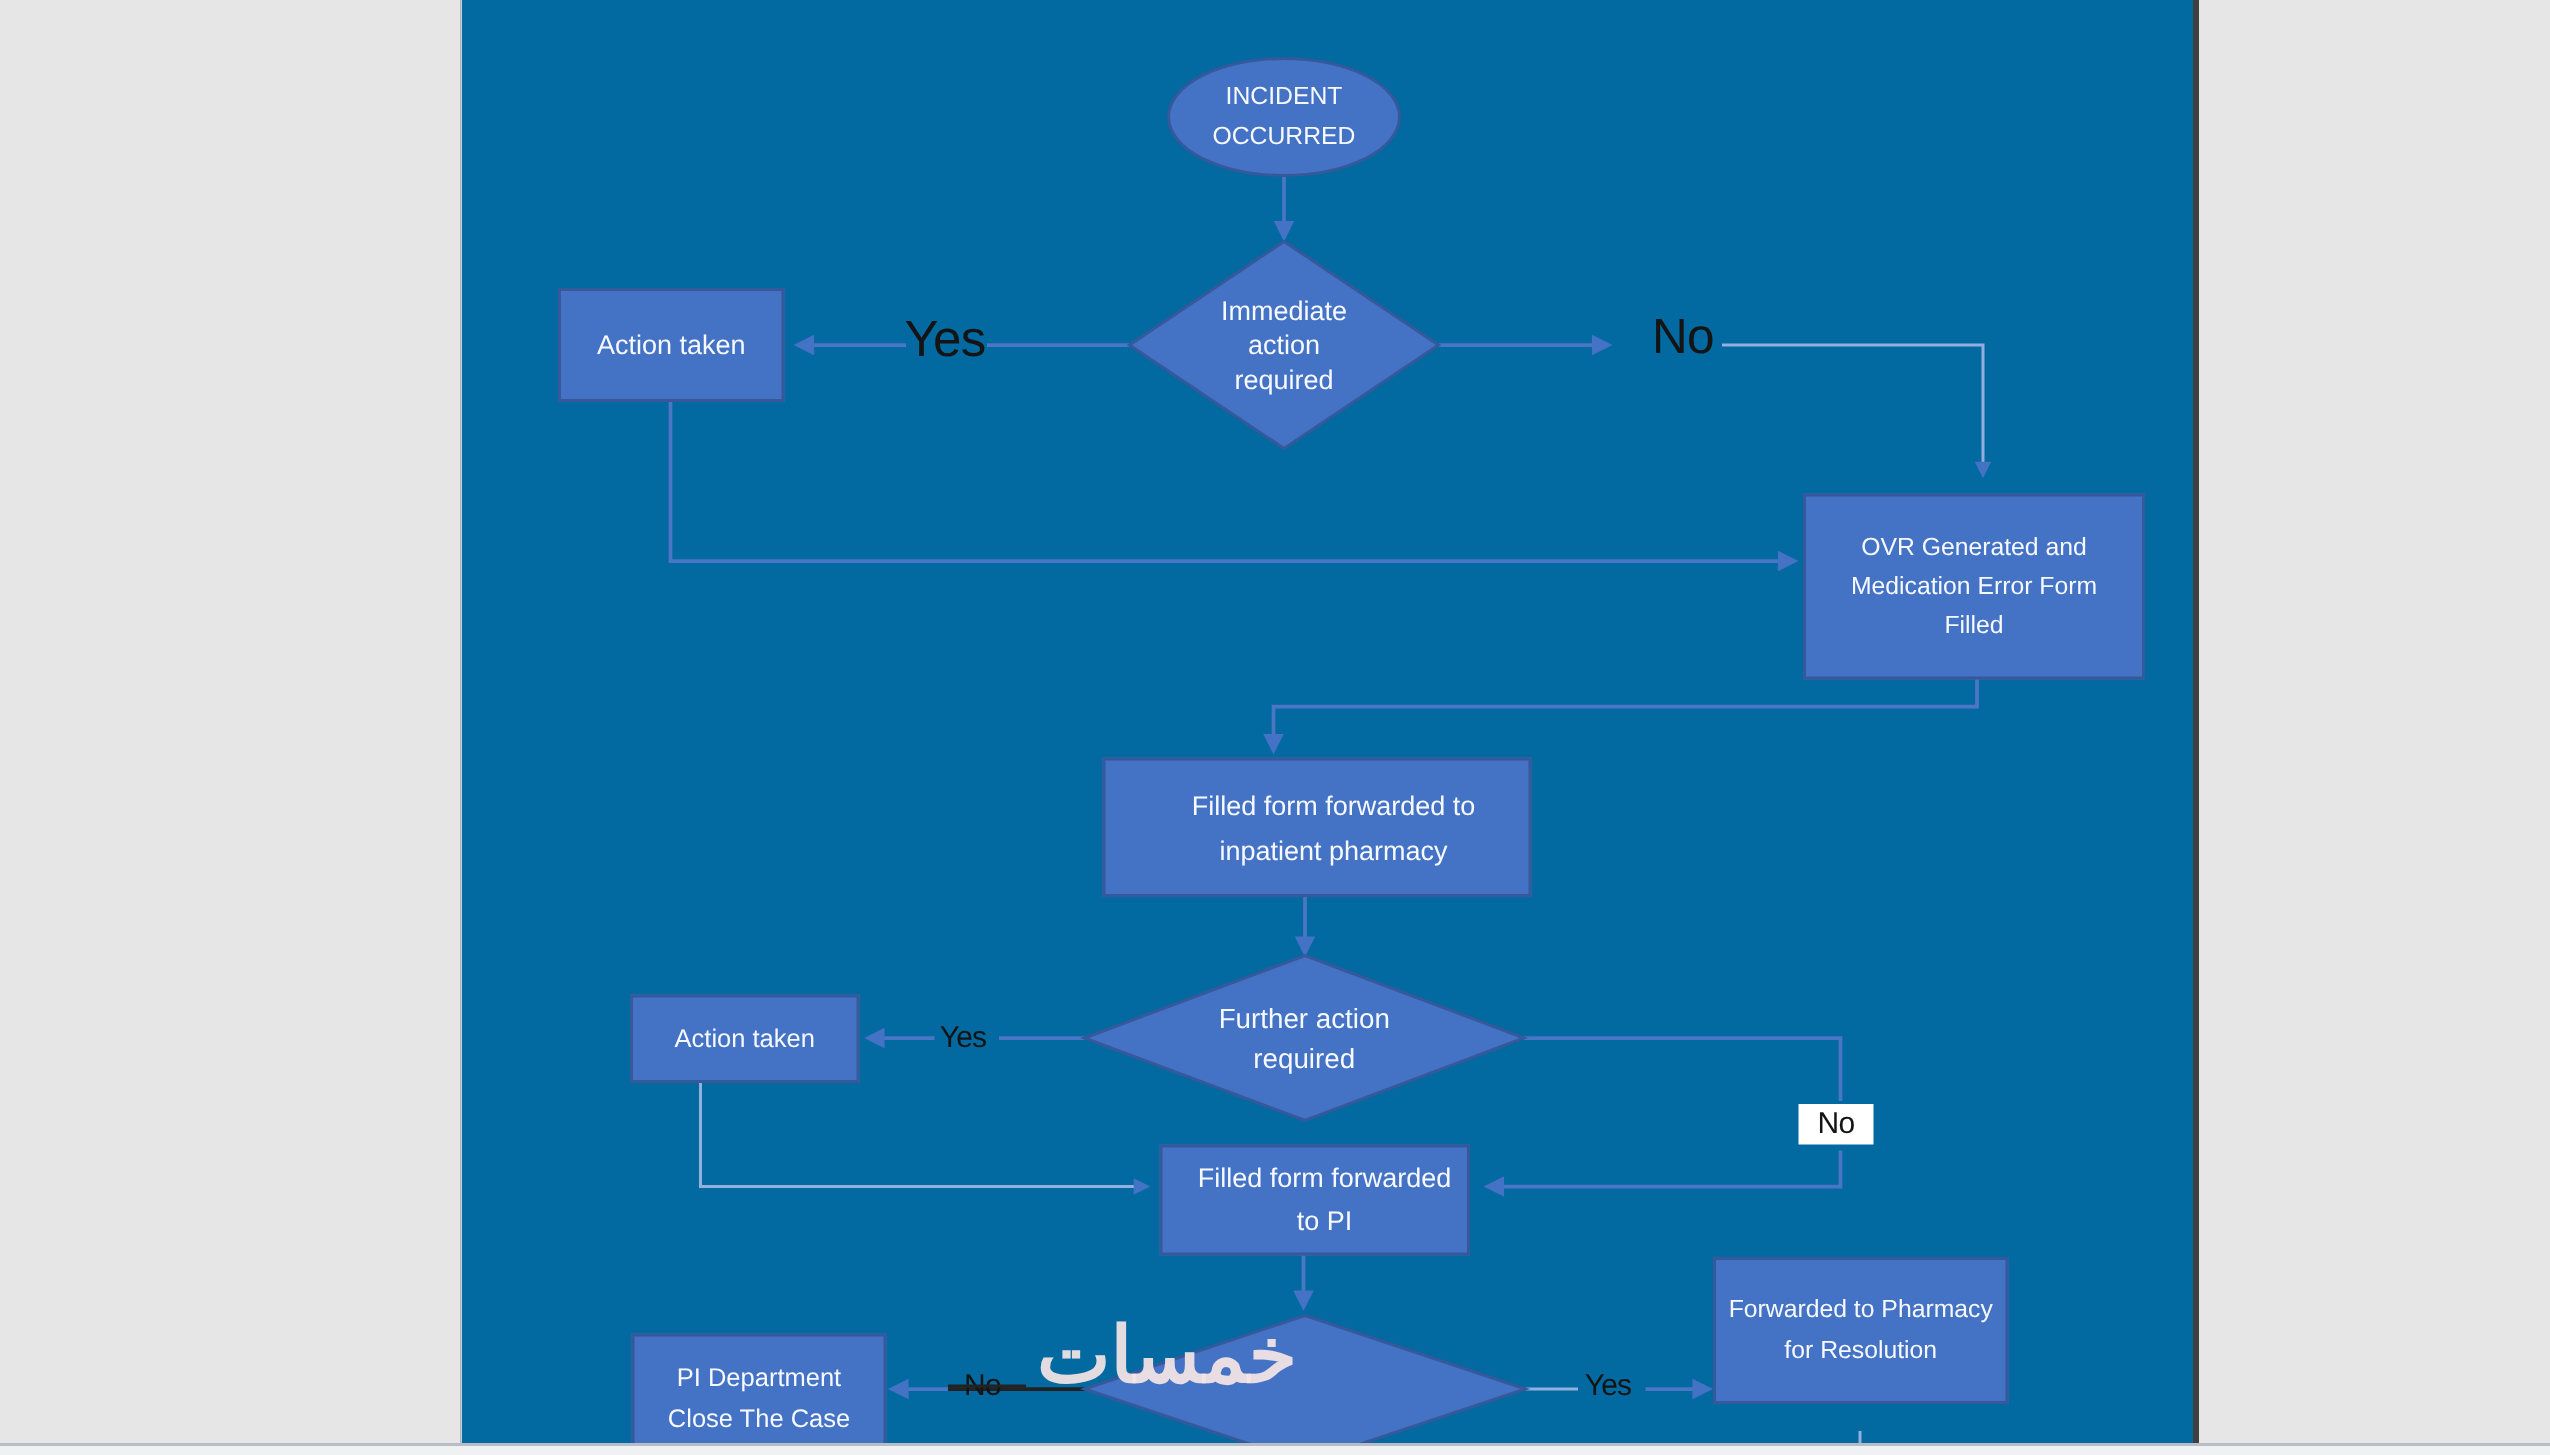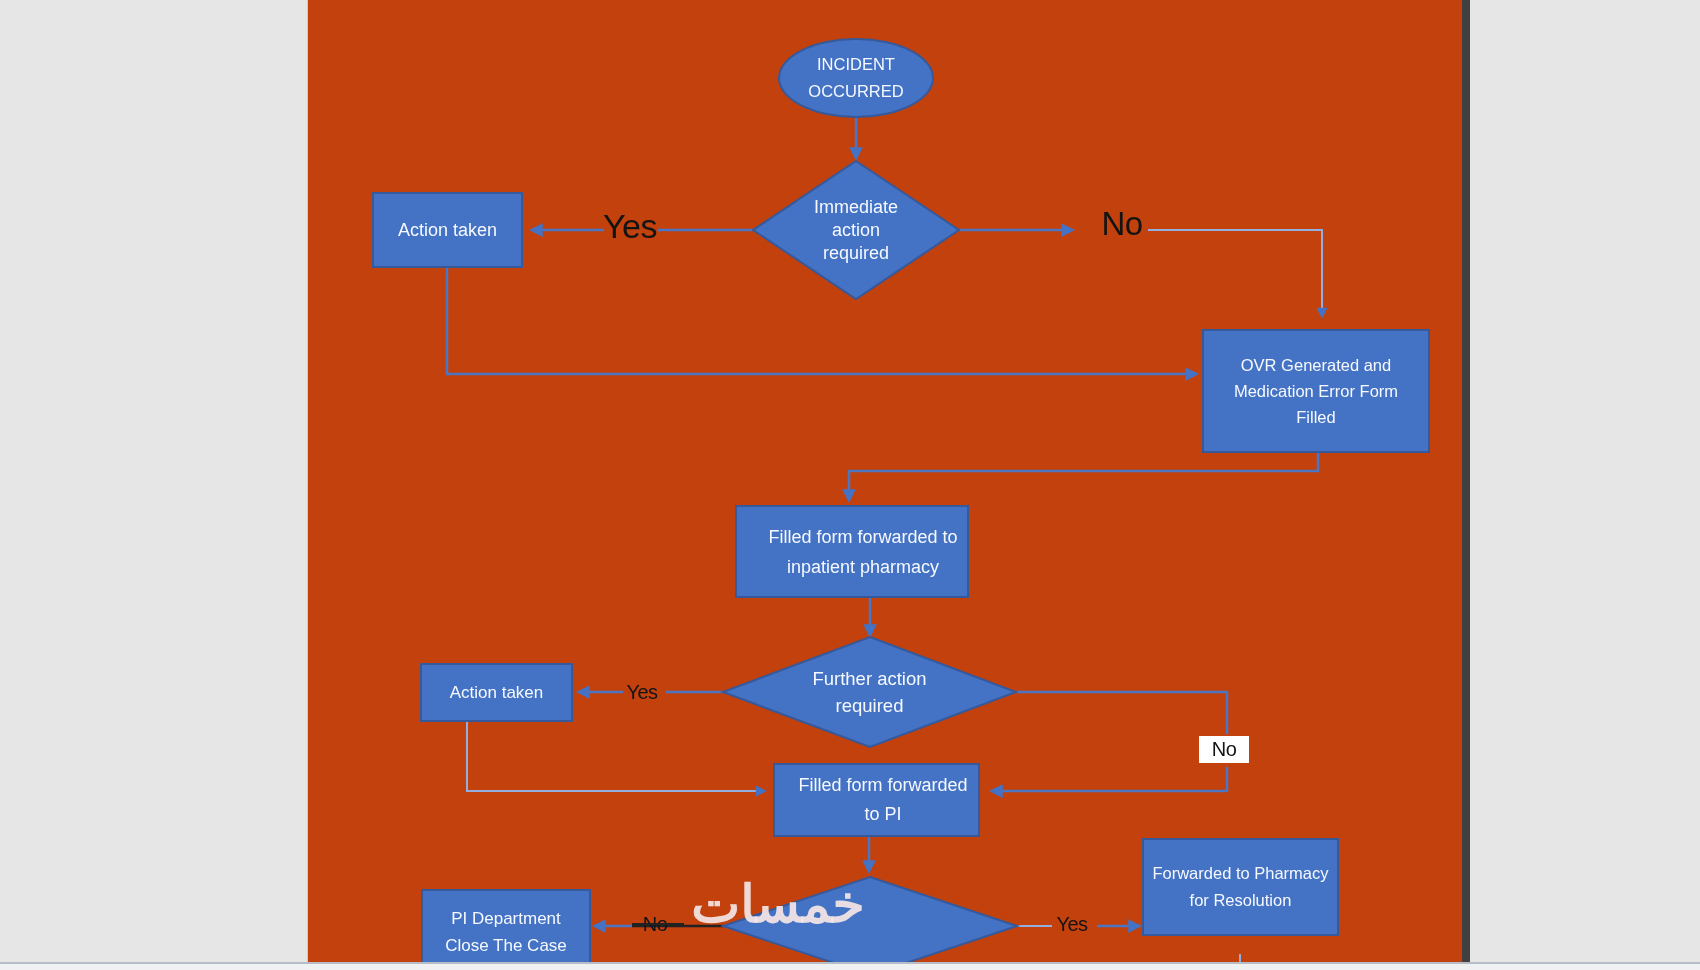--- a/index.html
+++ b/index.html
@@ -3,23 +3,23 @@
 <meta charset="utf-8">
 <style>
   html,body{margin:0;padding:0;}
   body{
     width:1700px;height:970px;overflow:hidden;position:relative;
     background:#e6e6e7;
     font-family:"Liberation Sans", sans-serif;
   }
   .page{
     position:absolute;left:307px;top:0;width:1154px;height:962px;
-    background:#c2410c;
+    background:#0369a1;
     border-left:1px solid #cccccc;
-    border-right:8px solid #404040;
+    border-right:4px solid #404040;
     overflow:hidden;
   }
   .bottom-strip{
     position:absolute;left:0;top:962px;width:1700px;height:8px;
     background:#f0f1f2;border-top:2px solid #b6bdc7;box-sizing:border-box;
   }
   .lines-svg{position:absolute;left:0;top:0;width:1154px;height:962px;z-index:1;}
   .node{
     position:absolute;z-index:2;background:#4472c4;border:2px solid #35599b;
     box-sizing:border-box;display:flex;align-items:center;justify-content:center;
@@ -85,21 +85,21 @@
   <div class="diamond-label" style="left:445px;top:183px;width:206px;height:94px;font-size:18px;line-height:23px;">Immediate
 action
 required</div>
   <div class="diamond-label" style="left:415px;top:665px;width:293px;height:54px;font-size:18.5px;line-height:27px;">Further action
 required</div>
 
   <div class="node" style="left:64px;top:192px;width:151px;height:76px;font-size:18px;">Action taken</div>
   <div class="node" style="left:894px;top:329px;width:228px;height:124px;font-size:16.5px;line-height:26px;">OVR Generated and
 Medication Error Form
 Filled</div>
-  <div class="node" style="left:427px;top:505px;width:234px;height:93px;font-size:18px;line-height:30px;padding-left:22px;">Filled form forwarded to
+  <div class="node" style="left:427px;top:505px;width:286px;height:93px;font-size:18px;line-height:30px;padding-left:22px;">Filled form forwarded to
 inpatient pharmacy</div>
   <div class="node" style="left:112px;top:663px;width:153px;height:59px;font-size:17px;">Action taken</div>
   <div class="node" style="left:465px;top:763px;width:207px;height:74px;font-size:18px;line-height:29px;padding-left:13px;">Filled form forwarded
 to PI</div>
   <div class="node" style="left:113px;top:889px;width:170px;height:85px;font-size:17px;line-height:27px;">PI Department
 Close The Case</div>
   <div class="node" style="left:834px;top:838px;width:197px;height:98px;font-size:16.5px;line-height:27px;">Forwarded to Pharmacy
 for Resolution</div>
 
   <div class="branch-label" style="left:272px;top:204px;width:100px;height:44px;font-size:34px;">Yes</div>

